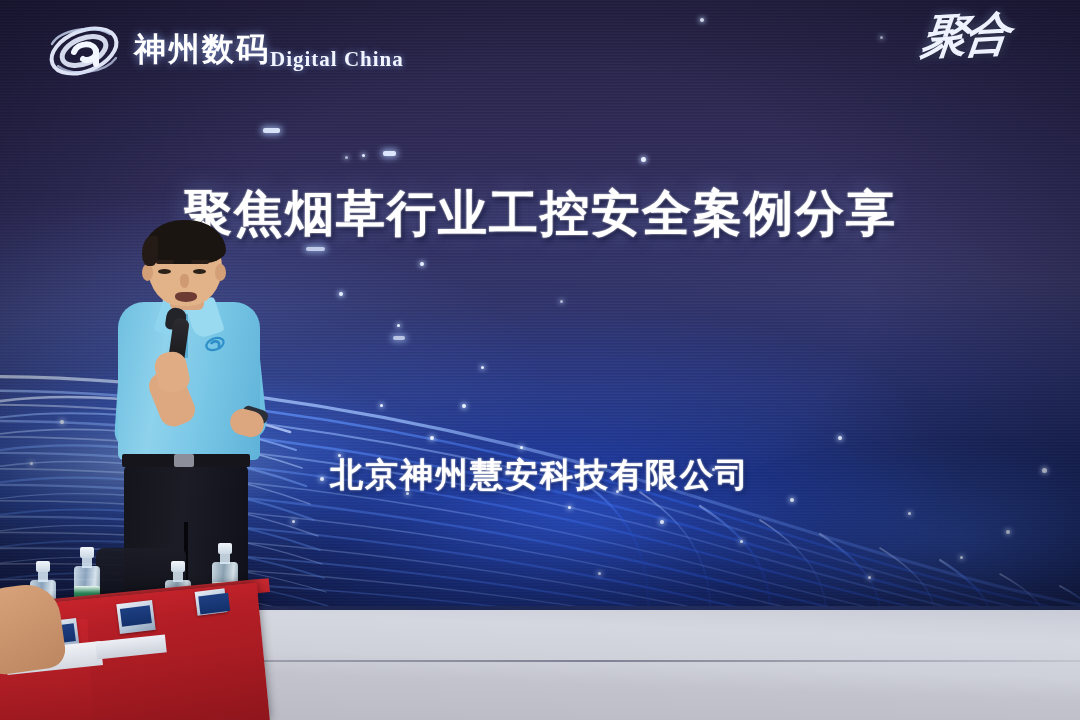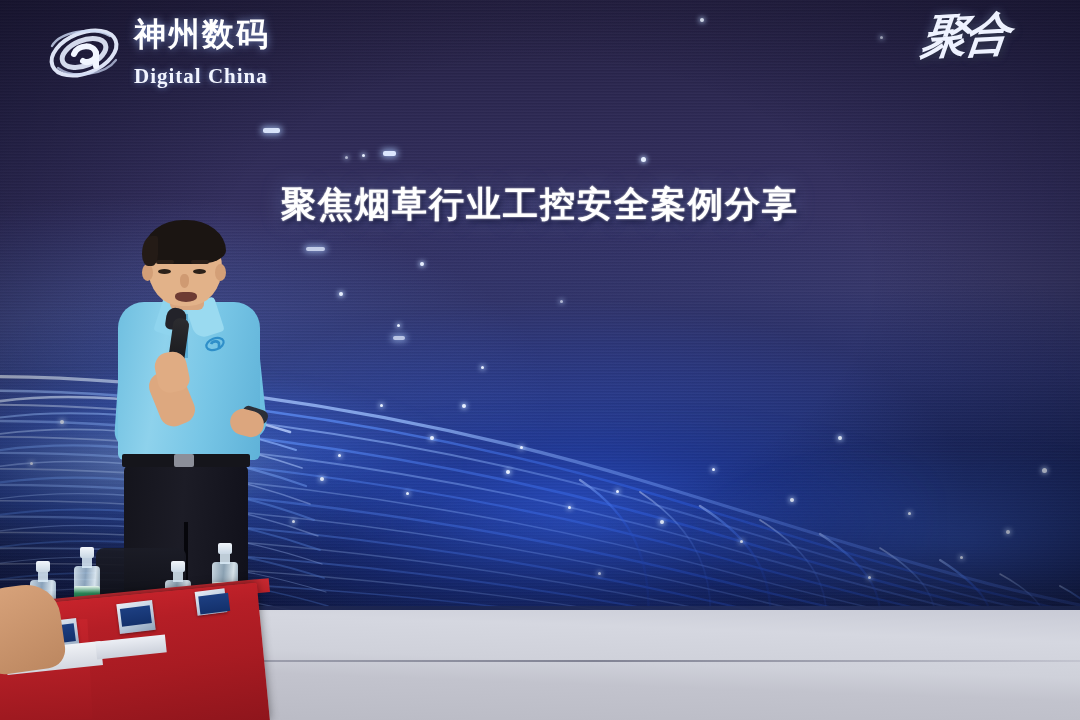--- a/index.html
+++ b/index.html
@@ -46,36 +46,36 @@
     filter:blur(9px); }
 
   
   .particles{ position:absolute; left:0; top:0; width:1080px; height:625px; }
   .p{ position:absolute; background:#e8f0ff; border-radius:50%; box-shadow:0 0 5px 1px rgba(190,215,255,.85); }
   .pd{ position:absolute; background:#dde8ff; border-radius:2px; box-shadow:0 0 6px 2px rgba(175,205,255,.7); }
 
   
   .logo-dc{ position:absolute; left:44px; top:18px; display:flex; align-items:center; gap:10px; }
   .logo-dc .swirl{ width:80px; height:66px; }
-  .logo-dc .words{ display:flex; flex-direction:column; line-height:1; }
+  .logo-dc .words{ display:flex; flex-direction:row; line-height:1; }
   .dc-cn{ font-size:32px; font-weight:700; color:#ffffff; letter-spacing:2px;
           text-shadow:0 0 8px rgba(160,190,255,.7); }
   .dc-en{ font-family:"Liberation Serif","DejaVu Serif",serif; font-size:21px; font-weight:700;
           color:#f2f5ff; letter-spacing:1px; margin-top:16px; text-shadow:0 0 6px rgba(150,185,255,.6); }
 
   .logo-ju{ position:absolute; right:22px; top:14px; text-align:right; }
   .ju-cal{ font-family:"Liberation Serif","DejaVu Serif",serif; font-size:46px; font-weight:700;
            color:#eef2ff; font-style:italic; letter-spacing:-4px; line-height:.95;
            text-shadow:1px 2px 7px rgba(0,0,0,.55), 0 0 10px rgba(170,200,255,.45);
            transform:skewX(-9deg) rotate(-3deg); display:inline-block; margin-right:52px; }
   .ju-sub{ font-size:28px; font-weight:700; color:#f4f7ff; letter-spacing:3px; margin-top:-4px;
            text-shadow:0 1px 5px rgba(0,0,0,.5), 0 0 9px rgba(160,195,255,.45); }
 
   .main-title{ position:absolute; left:0; top:181px; width:1080px; text-align:center;
-    font-size:35px; font-weight:700; letter-spacing:2px; color:#ffffff;
+    font-size:49px; font-weight:700; letter-spacing:2px; color:#ffffff;
     text-shadow:0 0 2px rgba(255,255,255,.9), 2px 3px 6px rgba(8,10,40,.75), 0 0 22px rgba(150,185,255,.35); }
 
   .date-line{ position:absolute; left:0; top:349px; width:1080px; text-align:center;
     font-size:29px; font-weight:700; color:#ffffff; letter-spacing:1px;
     text-shadow:0 0 2px rgba(255,255,255,.85), 1px 2px 5px rgba(8,10,40,.7); }
 
   .company-line{ position:absolute; left:0; top:453px; width:1080px; text-align:center;
     font-size:33px; font-weight:700; color:#ffffff; letter-spacing:2px;
     text-shadow:0 0 2px rgba(255,255,255,.9), 1px 2px 6px rgba(10,20,70,.75); }
 
@@ -305,20 +305,21 @@
       <span class="dc-cn">神州数码</span>
       <span class="dc-en">Digital China</span>
     </span>
   </div>
 
   <div class="logo-ju">
     <div class="ju-cal">聚合</div>
   </div>
 
   <div class="main-title">聚焦烟草行业工控安全案例分享</div>
+  <div class="company-line">北京神州慧安科技有限公司</div>
 
   <div class="speaker">
     <div class="sp-pants"></div>
     <div class="sp-leg-split"></div>
     <div class="sp-arm-l"></div>
     <div class="sp-arm-r"></div>
     <div class="sp-shirt"></div>
     <div class="sp-collar-l"></div>
     <div class="sp-collar-r"></div>
     <div class="sp-placket"></div>

